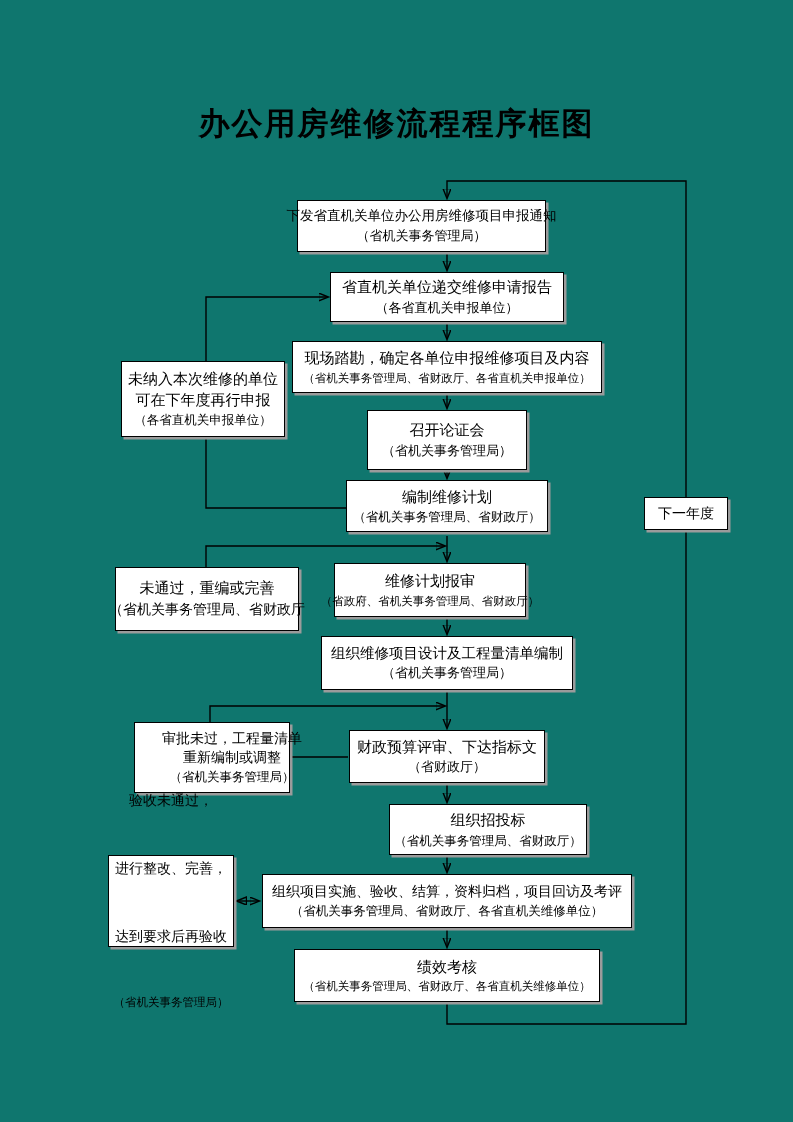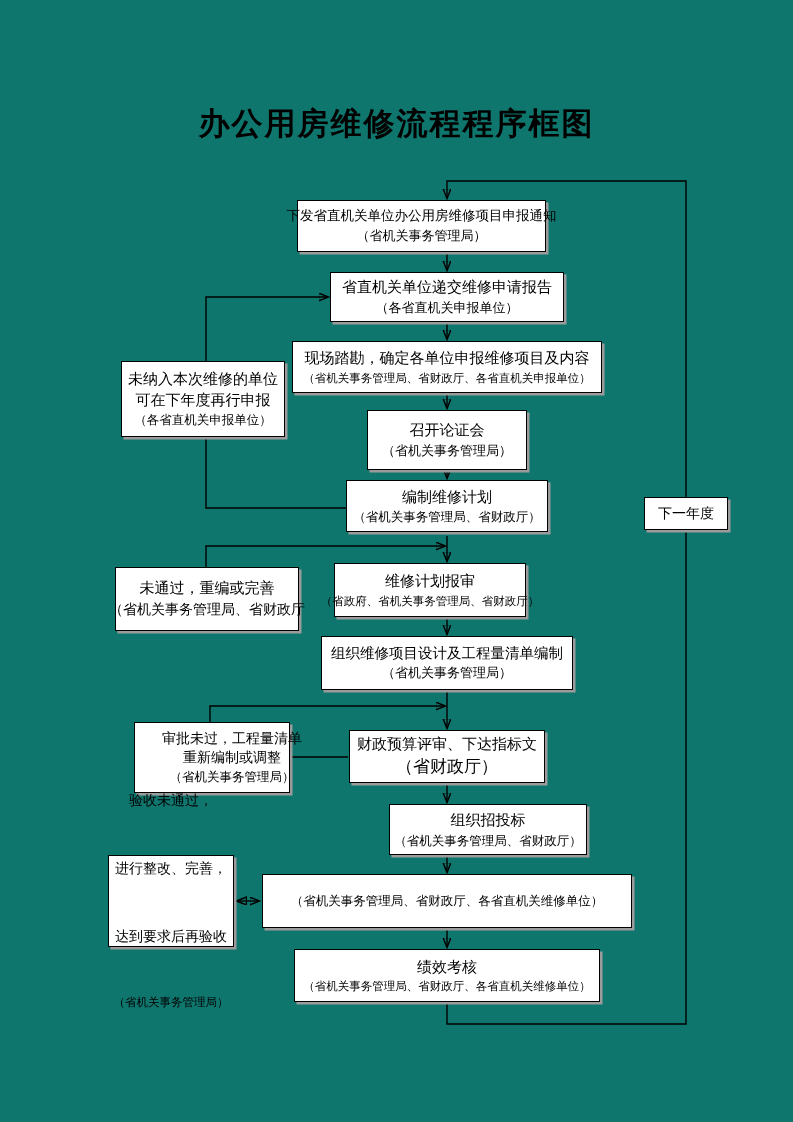--- a/index.html
+++ b/index.html
@@ -89,29 +89,30 @@
     <div class="org" style="font-size:11.5px;">（省政府、省机关事务管理局、省财政厅）</div>
   </div>
 
   <div class="node" style="left:321px;top:636px;width:252px;height:54px;">
     <div class="label" style="font-size:14.5px;">组织维修项目设计及工程量清单编制</div>
     <div class="org" style="font-size:13px;">（省机关事务管理局）</div>
   </div>
 
   <div class="node" style="left:349px;top:730px;width:196px;height:53px;text-align:center;">
     <div class="label" style="font-size:15px;">财政预算评审、下达指标文</div>
-    <div class="org" style="font-size:17px;">（省财政厅）</div>
+    <div class="org" style="font-size:13px;">（省财政厅）</div>
   </div>
 
   <div class="node" style="left:348px;top:804px;width:198px;height:51px;margin-left:41px;">
     <div class="label" style="font-size:15px;">组织招投标</div>
     <div class="org" style="font-size:12.5px;">（省机关事务管理局、省财政厅）</div>
   </div>
 
   <div class="node" style="left:262px;top:874px;width:370px;height:54px;">
+    <div class="label" style="font-size:14px;">组织项目实施、验收、结算，资料归档，项目回访及考评</div>
     <div class="org" style="font-size:12.5px;">（省机关事务管理局、省财政厅、各省直机关维修单位）</div>
   </div>
 
   <div class="node" style="left:294px;top:949px;width:306px;height:53px;">
     <div class="label" style="font-size:15px;">绩效考核</div>
     <div class="org" style="font-size:11.5px;">（省机关事务管理局、省财政厅、各省直机关维修单位）</div>
   </div>
 
   <div class="note" style="left:121px;top:361px;width:164px;height:76px;">
     <div class="label" style="font-size:15px;">未纳入本次维修的单位</div>

